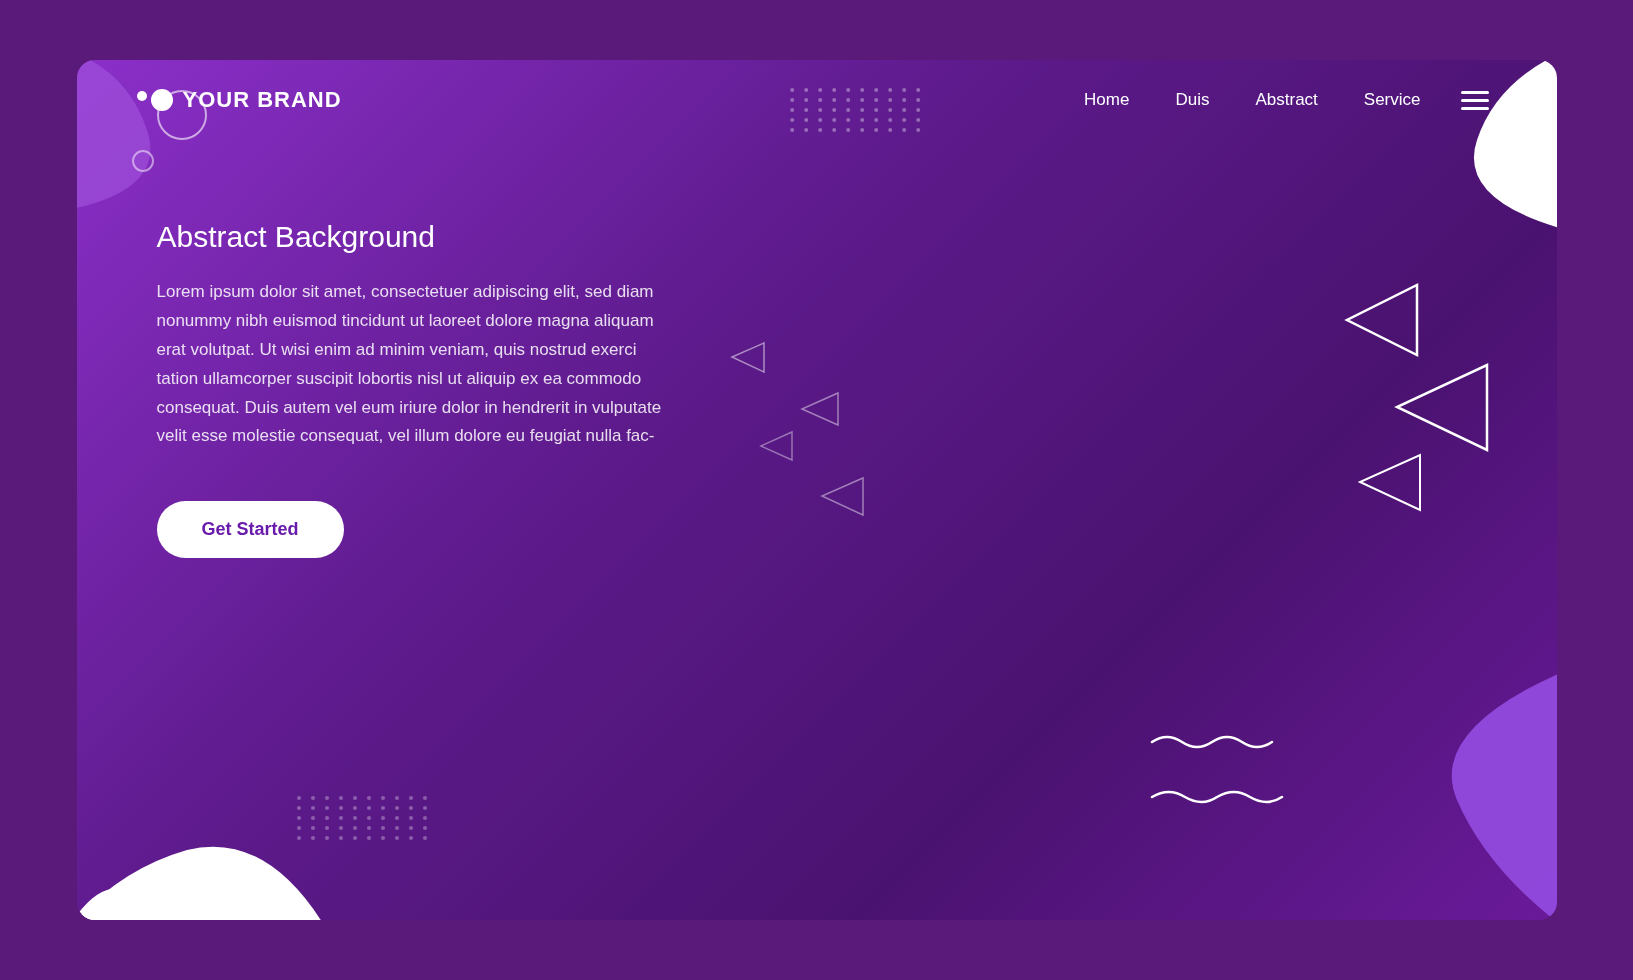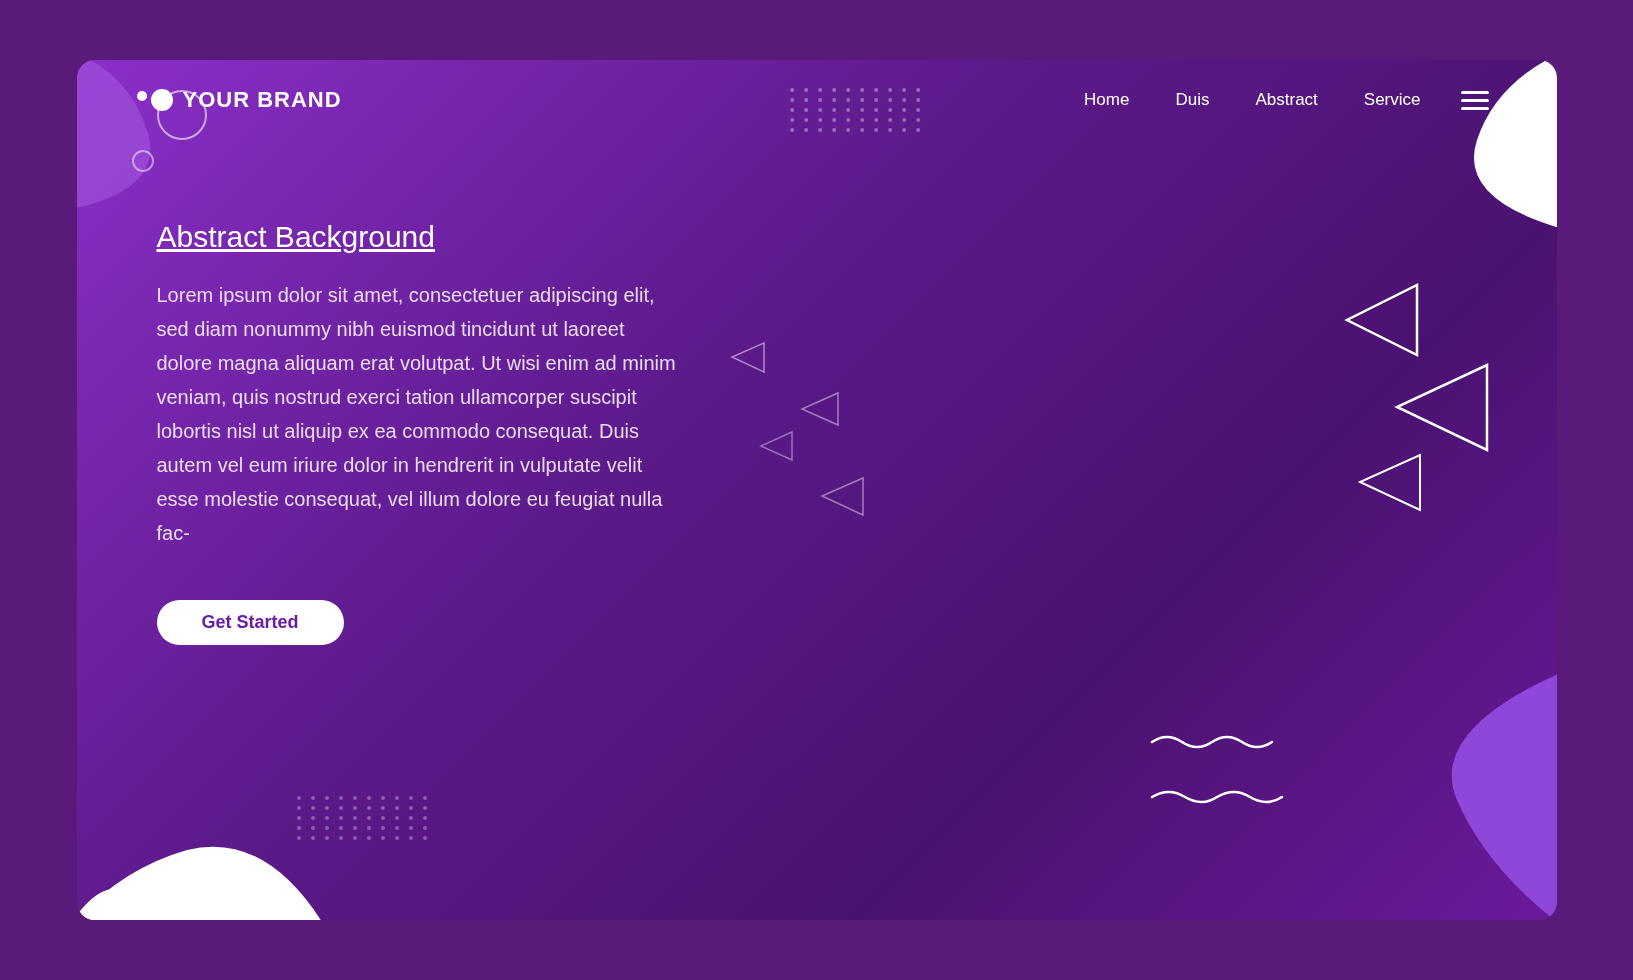--- a/index.html
+++ b/index.html
@@ -209,36 +209,35 @@
       color: white;
       line-height: 1.05;
       margin-bottom: 16px;
     }
 
     .main-subtitle {
       font-size: 30px;
       font-weight: 400;
       color: white;
       margin-bottom: 24px;
-      text-decoration: underline;
     }
 
     .main-description {
-      font-size: 20px;
+      font-size: 17px;
       color: rgba(255,255,255,0.85);
       line-height: 1.7;
       max-width: 520px;
       margin-bottom: 50px;
     }
 
     .cta-button {
       display: inline-block;
       background: white;
       color: #6a1aaa;
-      padding: 12px 45px;
+      padding: 18px 45px;
       border-radius: 40px;
       font-size: 18px;
       font-weight: 700;
       cursor: pointer;
       border: none;
     }
 
     
     .triangle-svg {
       position: absolute;

